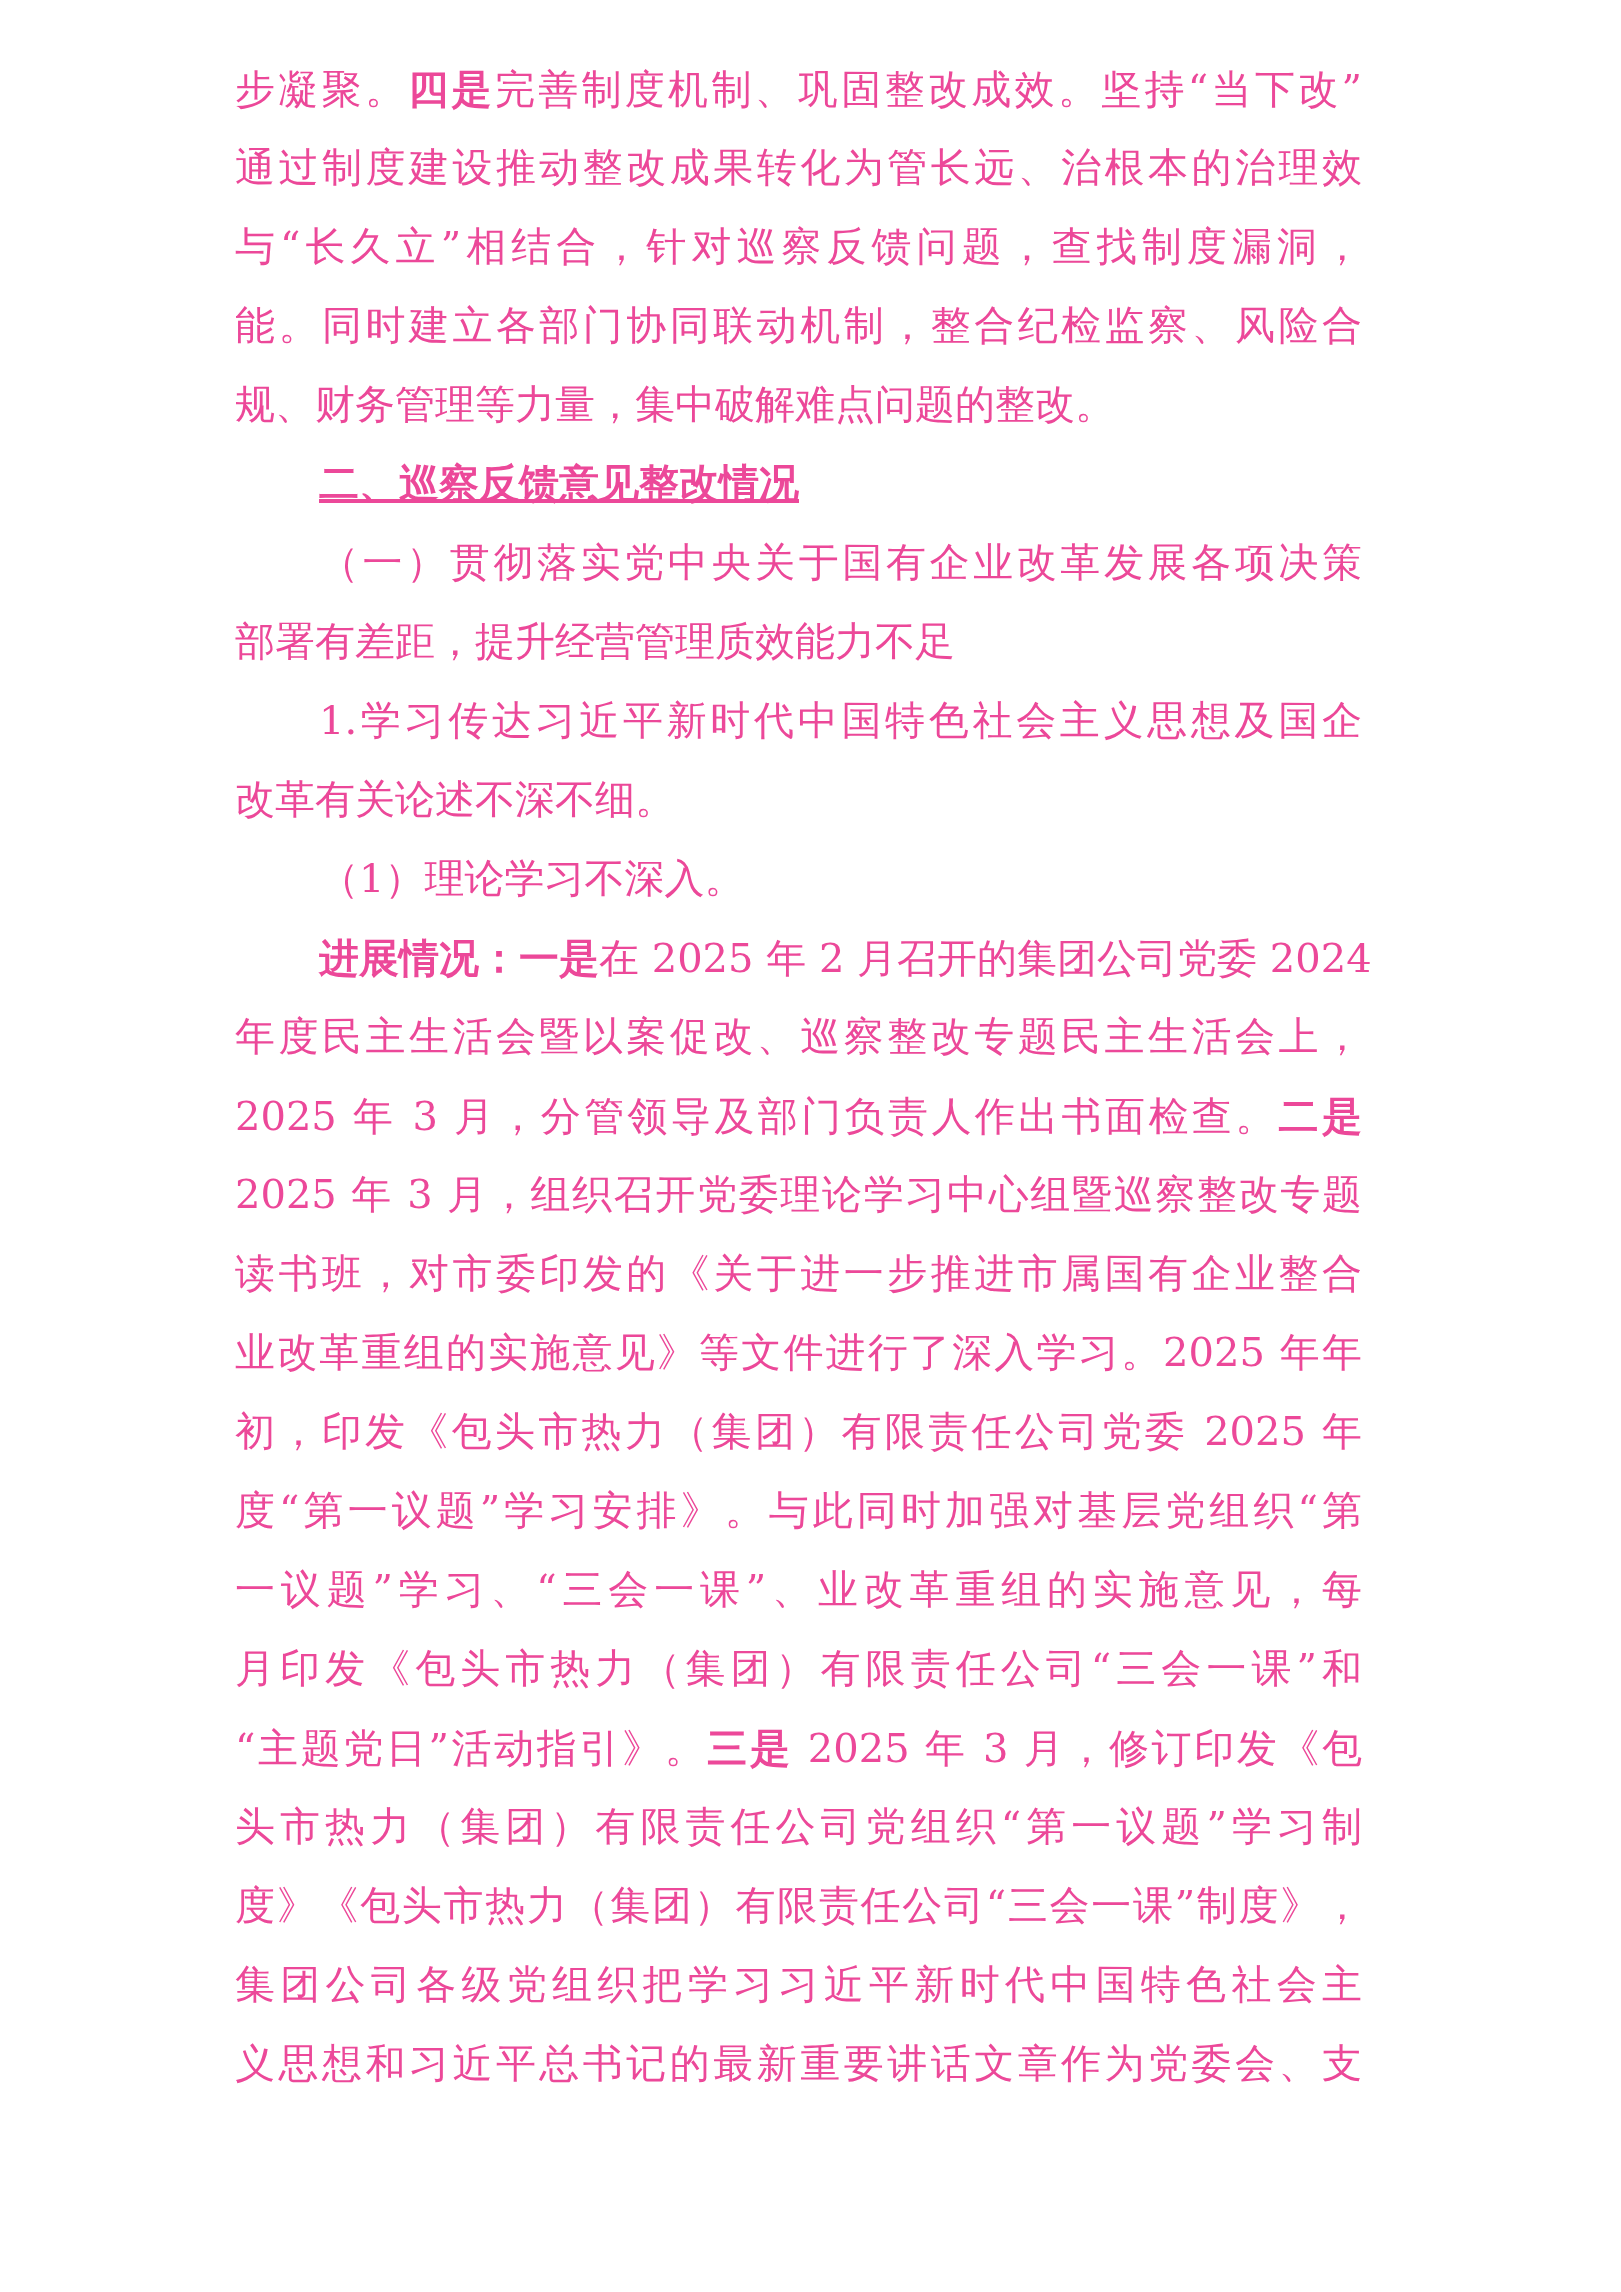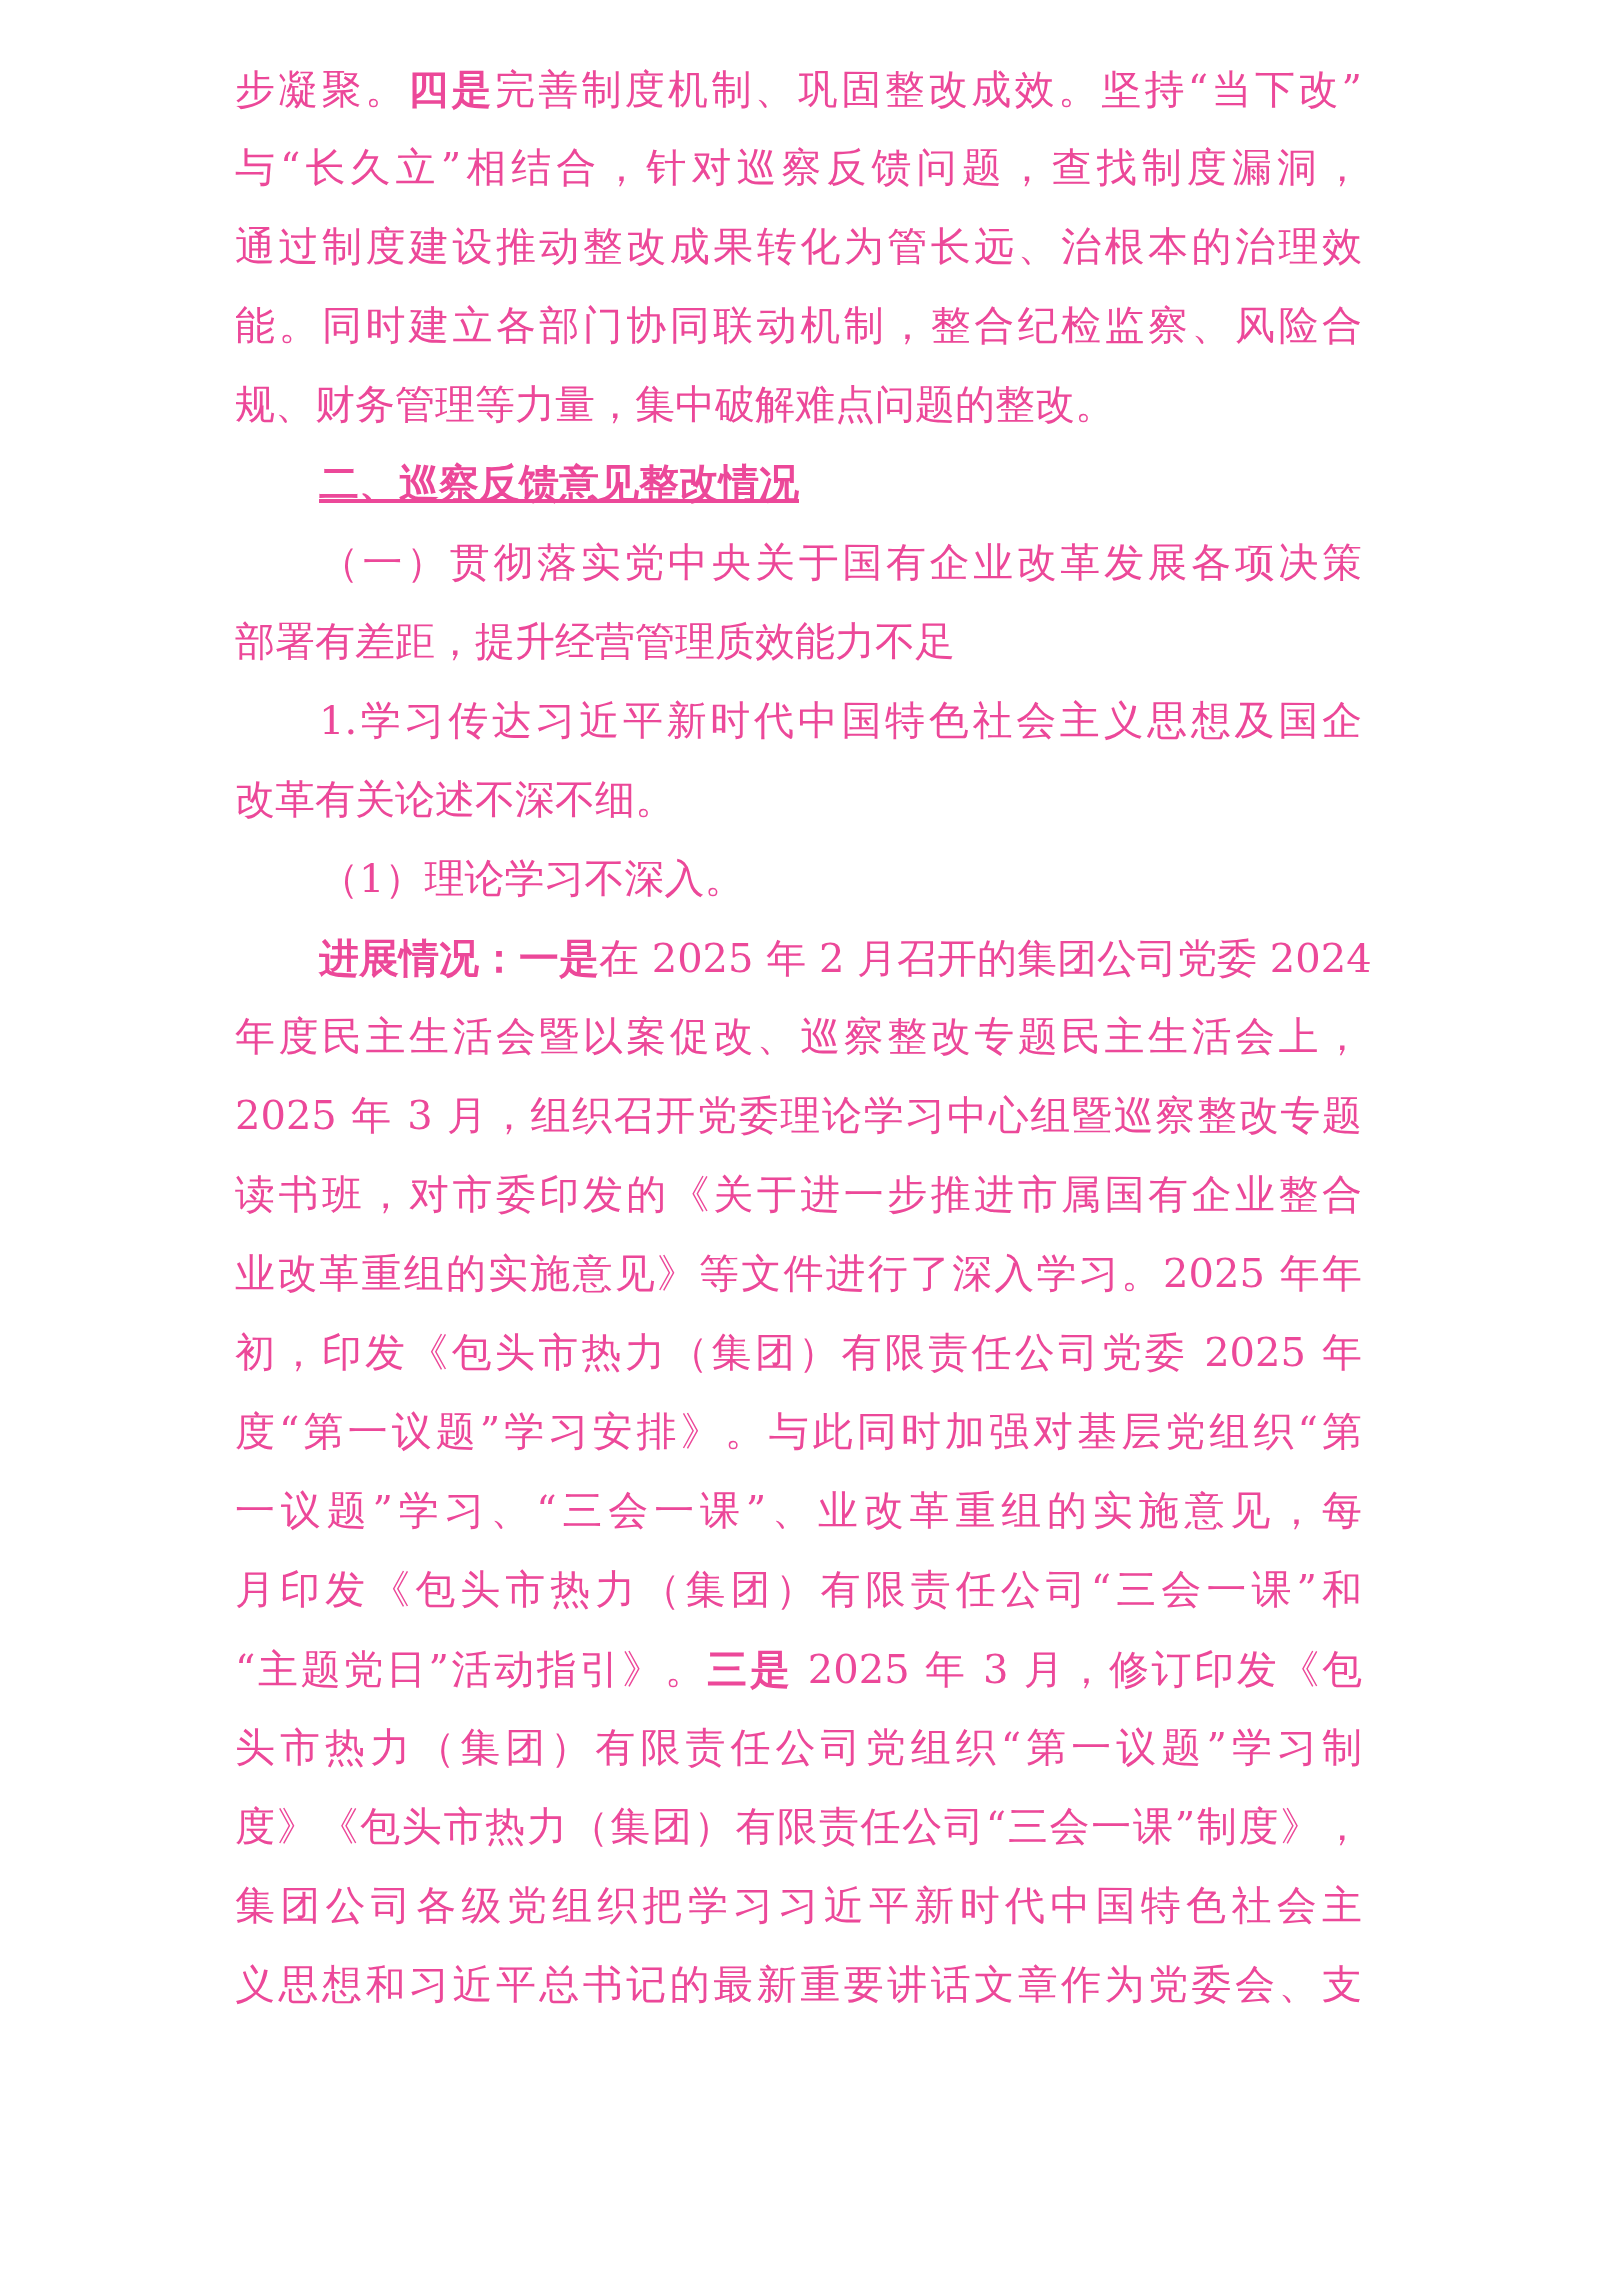--- a/index.html
+++ b/index.html
@@ -55,37 +55,38 @@
     font-weight: bold;
   }
 </style>
 </head>
 <body>
 
 <div class="page">
   <div class="text-block">
 
     <div class="line"><span>步凝聚。</span><span class="b">四是</span><span>完善制度机制、巩固整改成效。坚持“当下改”</span></div>
+    <div class="line"><span>通过制度建设推动整改成果转化为管长远、治根本的治理效</span></div>
     <div class="line"><span>与“长久立”相结合，针对巡察反馈问题，查找制度漏洞，</span></div>
-    <div class="line"><span>通过制度建设推动整改成果转化为管长远、治根本的治理效</span></div>
     <div class="line"><span>能。同时建立各部门协同联动机制，整合纪检监察、风险合</span></div>
     <div class="line last"><span>规、财务管理等力量，集中破解难点问题的整改。</span></div>
 
     <div class="line last indent heading"><span>二、巡察反馈意见整改情况</span></div>
 
     <div class="line indent"><span>（一）贯彻落实党中央关于国有企业改革发展各项决策</span></div>
     <div class="line last"><span>部署有差距，提升经营管理质效能力不足</span></div>
 
     <div class="line indent"><span>1.学习传达习近平新时代中国特色社会主义思想及国企</span></div>
     <div class="line last"><span>改革有关论述不深不细。</span></div>
 
     <div class="line last indent"><span>（1）理论学习不深入。</span></div>
 
     <div class="line indent"><span class="b">进展情况：一是</span><span>在 2025 年 2 月召开的集团公司党委 2024</span></div>
     <div class="line"><span>年度民主生活会暨以案促改、巡察整改专题民主生活会上，</span></div>
+    <div class="line"><span>2025 年 3 月，分管领导及部门负责人作出书面检查。</span><span class="b">二是</span></div>
     <div class="line"><span>2025 年 3 月，组织召开党委理论学习中心组暨巡察整改专题</span></div>
     <div class="line"><span>读书班，对市委印发的《关于进一步推进市属国有企业整合</span></div>
     <div class="line"><span>业改革重组的实施意见》等文件进行了深入学习。2025 年年</span></div>
     <div class="line"><span>初，印发《包头市热力（集团）有限责任公司党委 2025 年</span></div>
     <div class="line"><span>度“第一议题”学习安排》。与此同时加强对基层党组织“第</span></div>
     <div class="line"><span>一议题”学习、“三会一课”、业改革重组的实施意见，每</span></div>
     <div class="line"><span>月印发《包头市热力（集团）有限责任公司“三会一课”和</span></div>
     <div class="line"><span>“主题党日”活动指引》。</span><span class="b">三是</span><span> 2025 年 3 月，修订印发《包</span></div>
     <div class="line"><span>头市热力（集团）有限责任公司党组织“第一议题”学习制</span></div>
     <div class="line"><span>度》《包头市热力（集团）有限责任公司“三会一课”制度》，</span></div>

